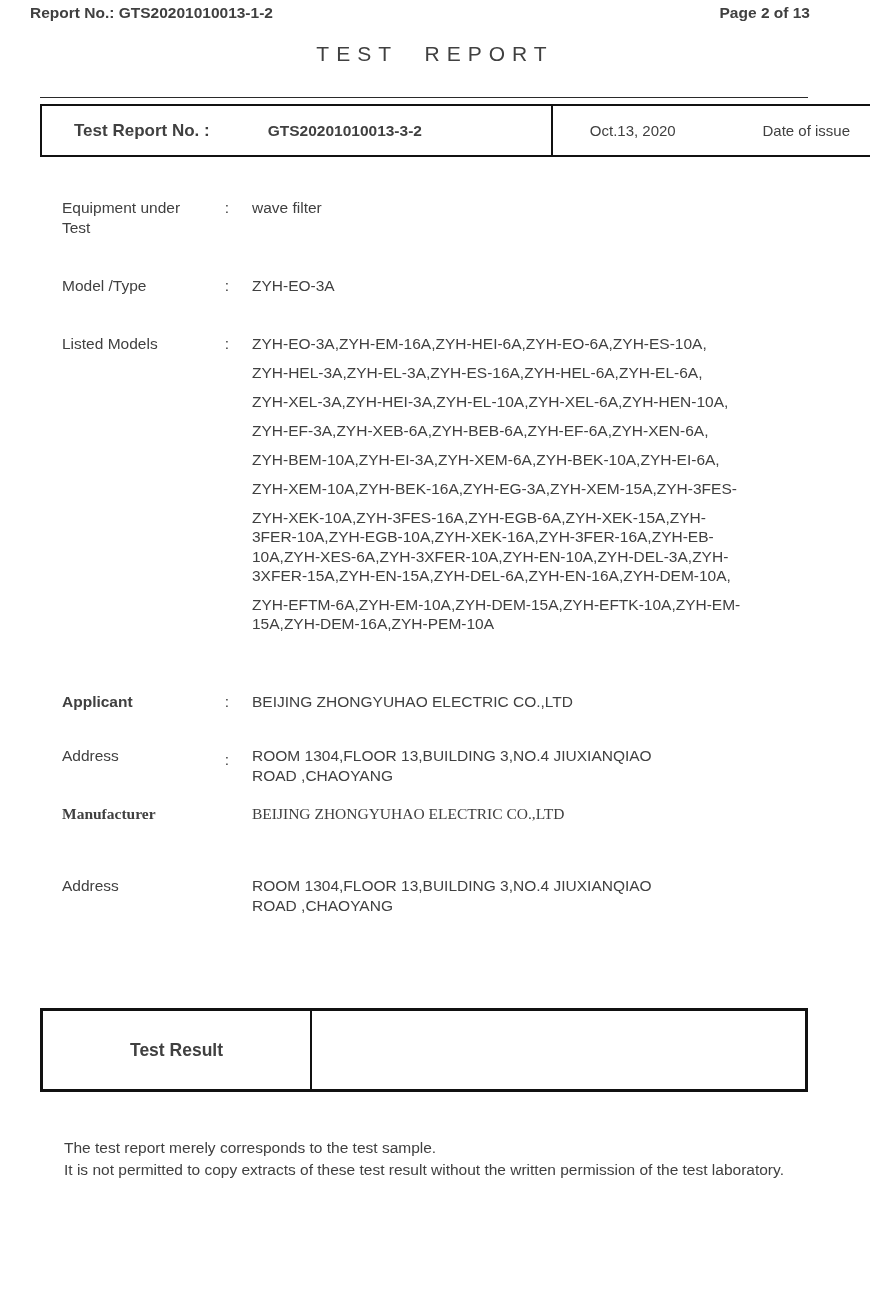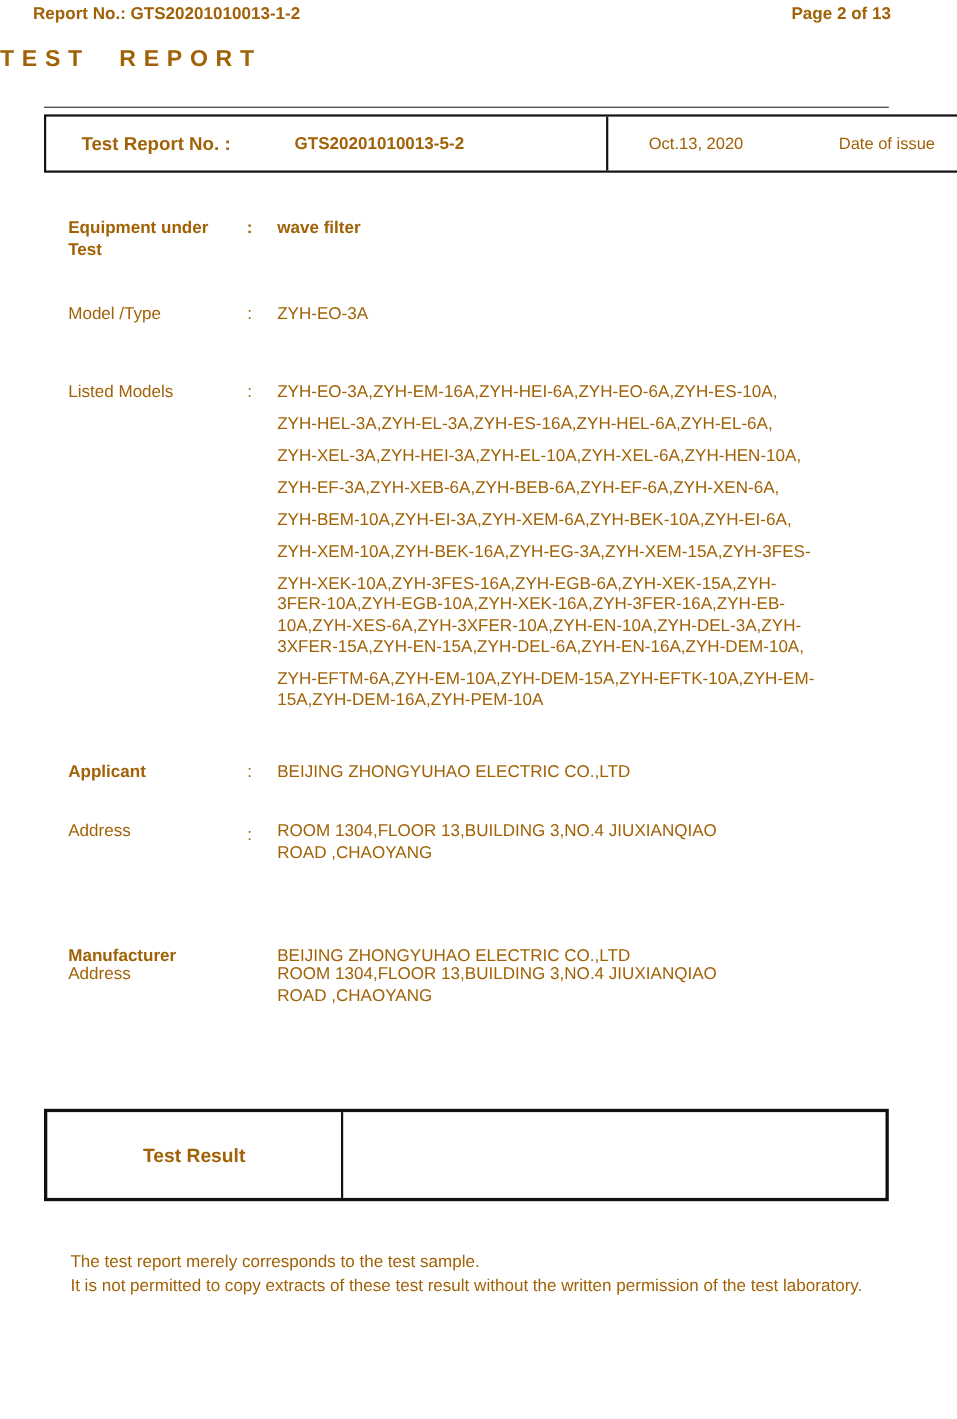--- a/index.html
+++ b/index.html
@@ -1,33 +1,33 @@
 <!DOCTYPE html>
 <html><head>
 <meta charset="utf-8">
 <style>
   html,body{margin:0;padding:0;background:#ffffff;}
   .page{
     position:relative;
     width:870px;height:1290px;
     background:#ffffff;
     font-family:"Liberation Sans", sans-serif;
-    color:#a16207;
+    color:#404040;
     overflow:hidden;
   }
   
   .hdr{
     position:absolute;top:4px;left:30px;width:780px;
     display:flex;justify-content:space-between;
     font-size:15.5px;font-weight:bold;
   }
   
   .doc-title{
     position:absolute;top:42px;left:0;width:100%;
-    text-align:left;font-size:21px;font-weight:bold;
+    text-align:center;font-size:21px;font-weight:normal;
     letter-spacing:7px;word-spacing:14px;
   }
   
   .rtable-topline{
     position:absolute;top:97px;left:40px;width:768px;height:1px;background:#2a2a2a;
   }
   .rtable{
     position:absolute;top:104px;left:40px;width:848px;height:53px;
     box-sizing:border-box;border:2.5px solid #111;
     display:flex;
@@ -89,42 +89,42 @@
     <span>Report No.: GTS20201010013-1-2</span>
     <span>Page 2 of 13</span>
   </div>
 
   <div class="doc-title">TEST REPORT</div>
 
   <div class="rtable-topline"></div>
   <div class="rtable">
     <div class="cell-left">
       <span class="lbl">Test Report No. :</span>
-      <span class="num">GTS20201010013-5-2</span>
+      <span class="num">GTS20201010013-3-2</span>
     </div>
     <div class="cell-right">
       <div class="half">Oct.13, 2020</div>
       <div class="sep"></div>
       <div class="half">Date of issue</div>
     </div>
   </div>
 
-  <div class="frow" style="top:198px;font-weight:bold;">
+  <div class="frow" style="top:198px;">
     <div class="fl">Equipment under Test</div>
     <div class="fc">:</div>
     <div class="fv">wave filter</div>
   </div>
 
   <div class="frow" style="top:276px;">
     <div class="fl">Model /Type</div>
     <div class="fc">:</div>
     <div class="fv">ZYH-EO-3A</div>
   </div>
 
-  <div class="frow" style="top:334px;margin-top:13px;">
+  <div class="frow" style="top:334px;">
     <div class="fl">Listed Models</div>
     <div class="fc">:</div>
     <div class="fv">
       <div class="lm-line">ZYH-EO-3A,ZYH-EM-16A,ZYH-HEI-6A,ZYH-EO-6A,ZYH-ES-10A,</div>
       <div class="lm-line">ZYH-HEL-3A,ZYH-EL-3A,ZYH-ES-16A,ZYH-HEL-6A,ZYH-EL-6A,</div>
       <div class="lm-line">ZYH-XEL-3A,ZYH-HEI-3A,ZYH-EL-10A,ZYH-XEL-6A,ZYH-HEN-10A,</div>
       <div class="lm-line">ZYH-EF-3A,ZYH-XEB-6A,ZYH-BEB-6A,ZYH-EF-6A,ZYH-XEN-6A,</div>
       <div class="lm-line">ZYH-BEM-10A,ZYH-EI-3A,ZYH-XEM-6A,ZYH-BEK-10A,ZYH-EI-6A,</div>
       <div class="lm-para">
         <div>ZYH-XEM-10A,ZYH-BEK-16A,ZYH-EG-3A,ZYH-XEM-15A,ZYH-3FES-</div>
@@ -150,21 +150,21 @@
 
   <div class="frow" style="top:746px;">
     <div class="fl">Address</div>
     <div class="fc" style="padding-top:4px;">:</div>
     <div class="fv">
       <div>ROOM 1304,FLOOR 13,BUILDING 3,NO.4 JIUXIANQIAO</div>
       <div>ROAD ,CHAOYANG</div>
     </div>
   </div>
 
-  <div class="frow" style="top:860px;">
+  <div class="frow" style="top:804px;font-family:Liberation Serif, serif;">
     <div class="fl bold">Manufacturer</div>
     <div class="fc"></div>
     <div class="fv">BEIJING ZHONGYUHAO ELECTRIC CO.,LTD</div>
   </div>
 
   <div class="frow" style="top:876px;">
     <div class="fl">Address</div>
     <div class="fc"></div>
     <div class="fv">
       <div>ROOM 1304,FLOOR 13,BUILDING 3,NO.4 JIUXIANQIAO</div>

